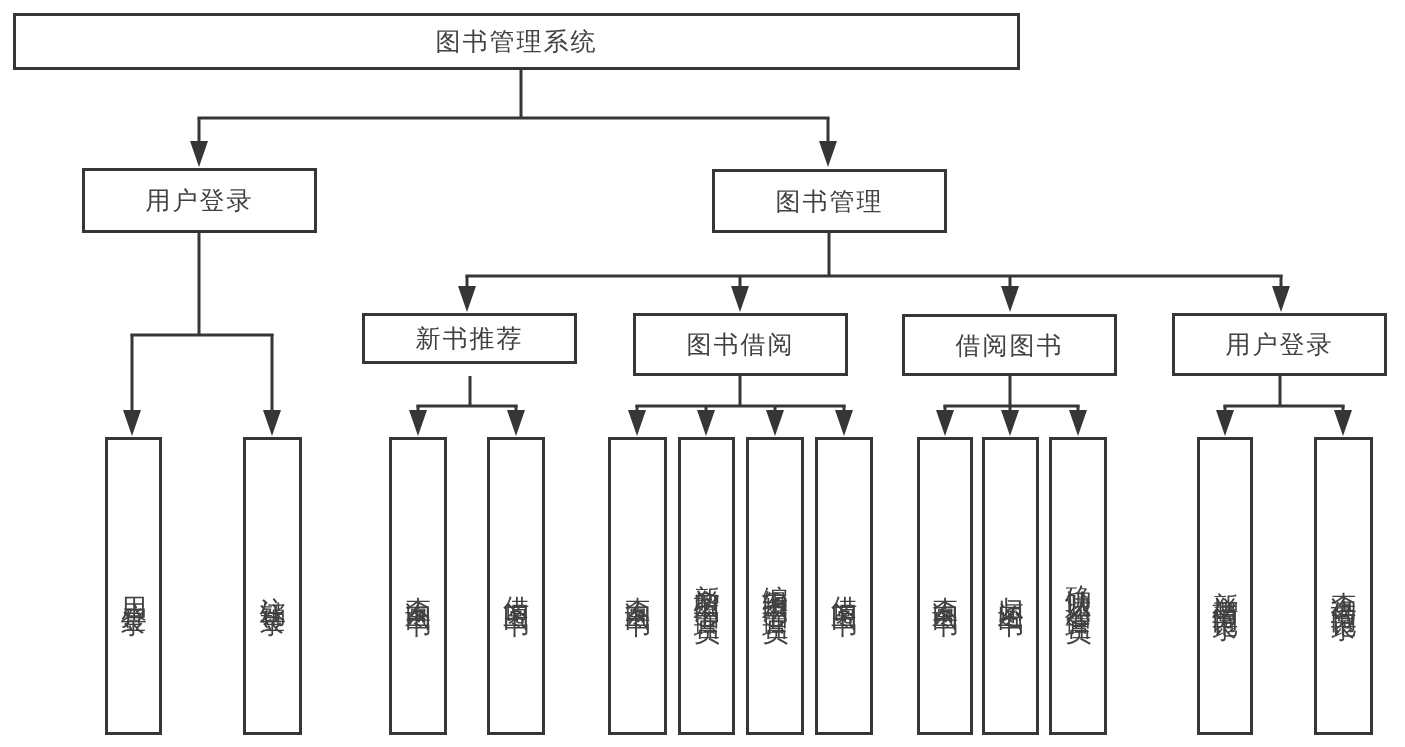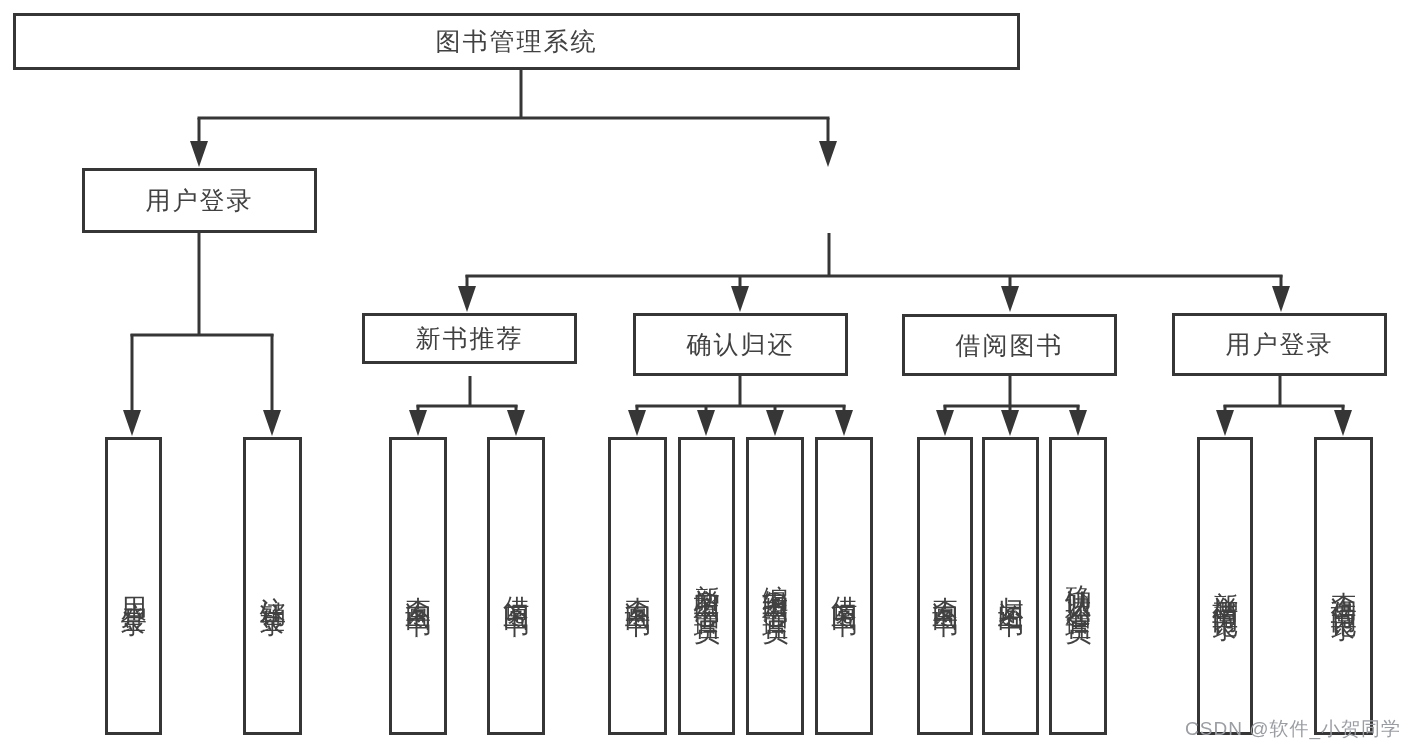--- a/index.html
+++ b/index.html
@@ -117,23 +117,24 @@
       <polygon points="1001,410 1019,410 1010,436"></polygon>
       <polygon points="1069,410 1087,410 1078,436"></polygon>
       <polygon points="1216,410 1234,410 1225,436"></polygon>
       <polygon points="1334,410 1352,410 1343,436"></polygon>
     </g>
   </svg>
 
   <div class="hbox" style="left:13px;top:13px;width:1007px;height:57px">图书管理系统</div>
 
   <div class="hbox" style="left:82px;top:168px;width:235px;height:65px">用户登录</div>
+  <div class="hbox" style="left:712px;top:169px;width:235px;height:64px">图书管理</div>
 
   <div class="hbox" style="left:362px;top:313px;width:215px;height:51px">新书推荐</div>
-  <div class="hbox" style="left:633px;top:313px;width:215px;height:63px">确认归还</div>
+  <div class="hbox" style="left:633px;top:313px;width:215px;height:63px">图书借阅</div>
   <div class="hbox" style="left:902px;top:314px;width:215px;height:62px">借阅图书</div>
   <div class="hbox" style="left:1172px;top:313px;width:215px;height:63px">用户登录</div>
 
   <div class="vbox" style="left:105px;top:437px;width:57px;height:298px">
     <span>用户登录</span>
   </div>
   <div class="vbox" style="left:243px;top:437px;width:59px;height:298px">
     <span>注销登录</span>
   </div>
 
@@ -167,14 +168,13 @@
     <span>确认归还（管理员）</span>
   </div>
 
   <div class="vbox" style="left:1197px;top:437px;width:56px;height:298px">
     <span>新增借阅记录</span>
   </div>
   <div class="vbox" style="left:1314px;top:437px;width:59px;height:298px">
     <span>查询借阅记录</span>
   </div>
 
-  <div class="watermark">CSDN @软件_小贺同学</div>
 </div>
 
 </body></html>

